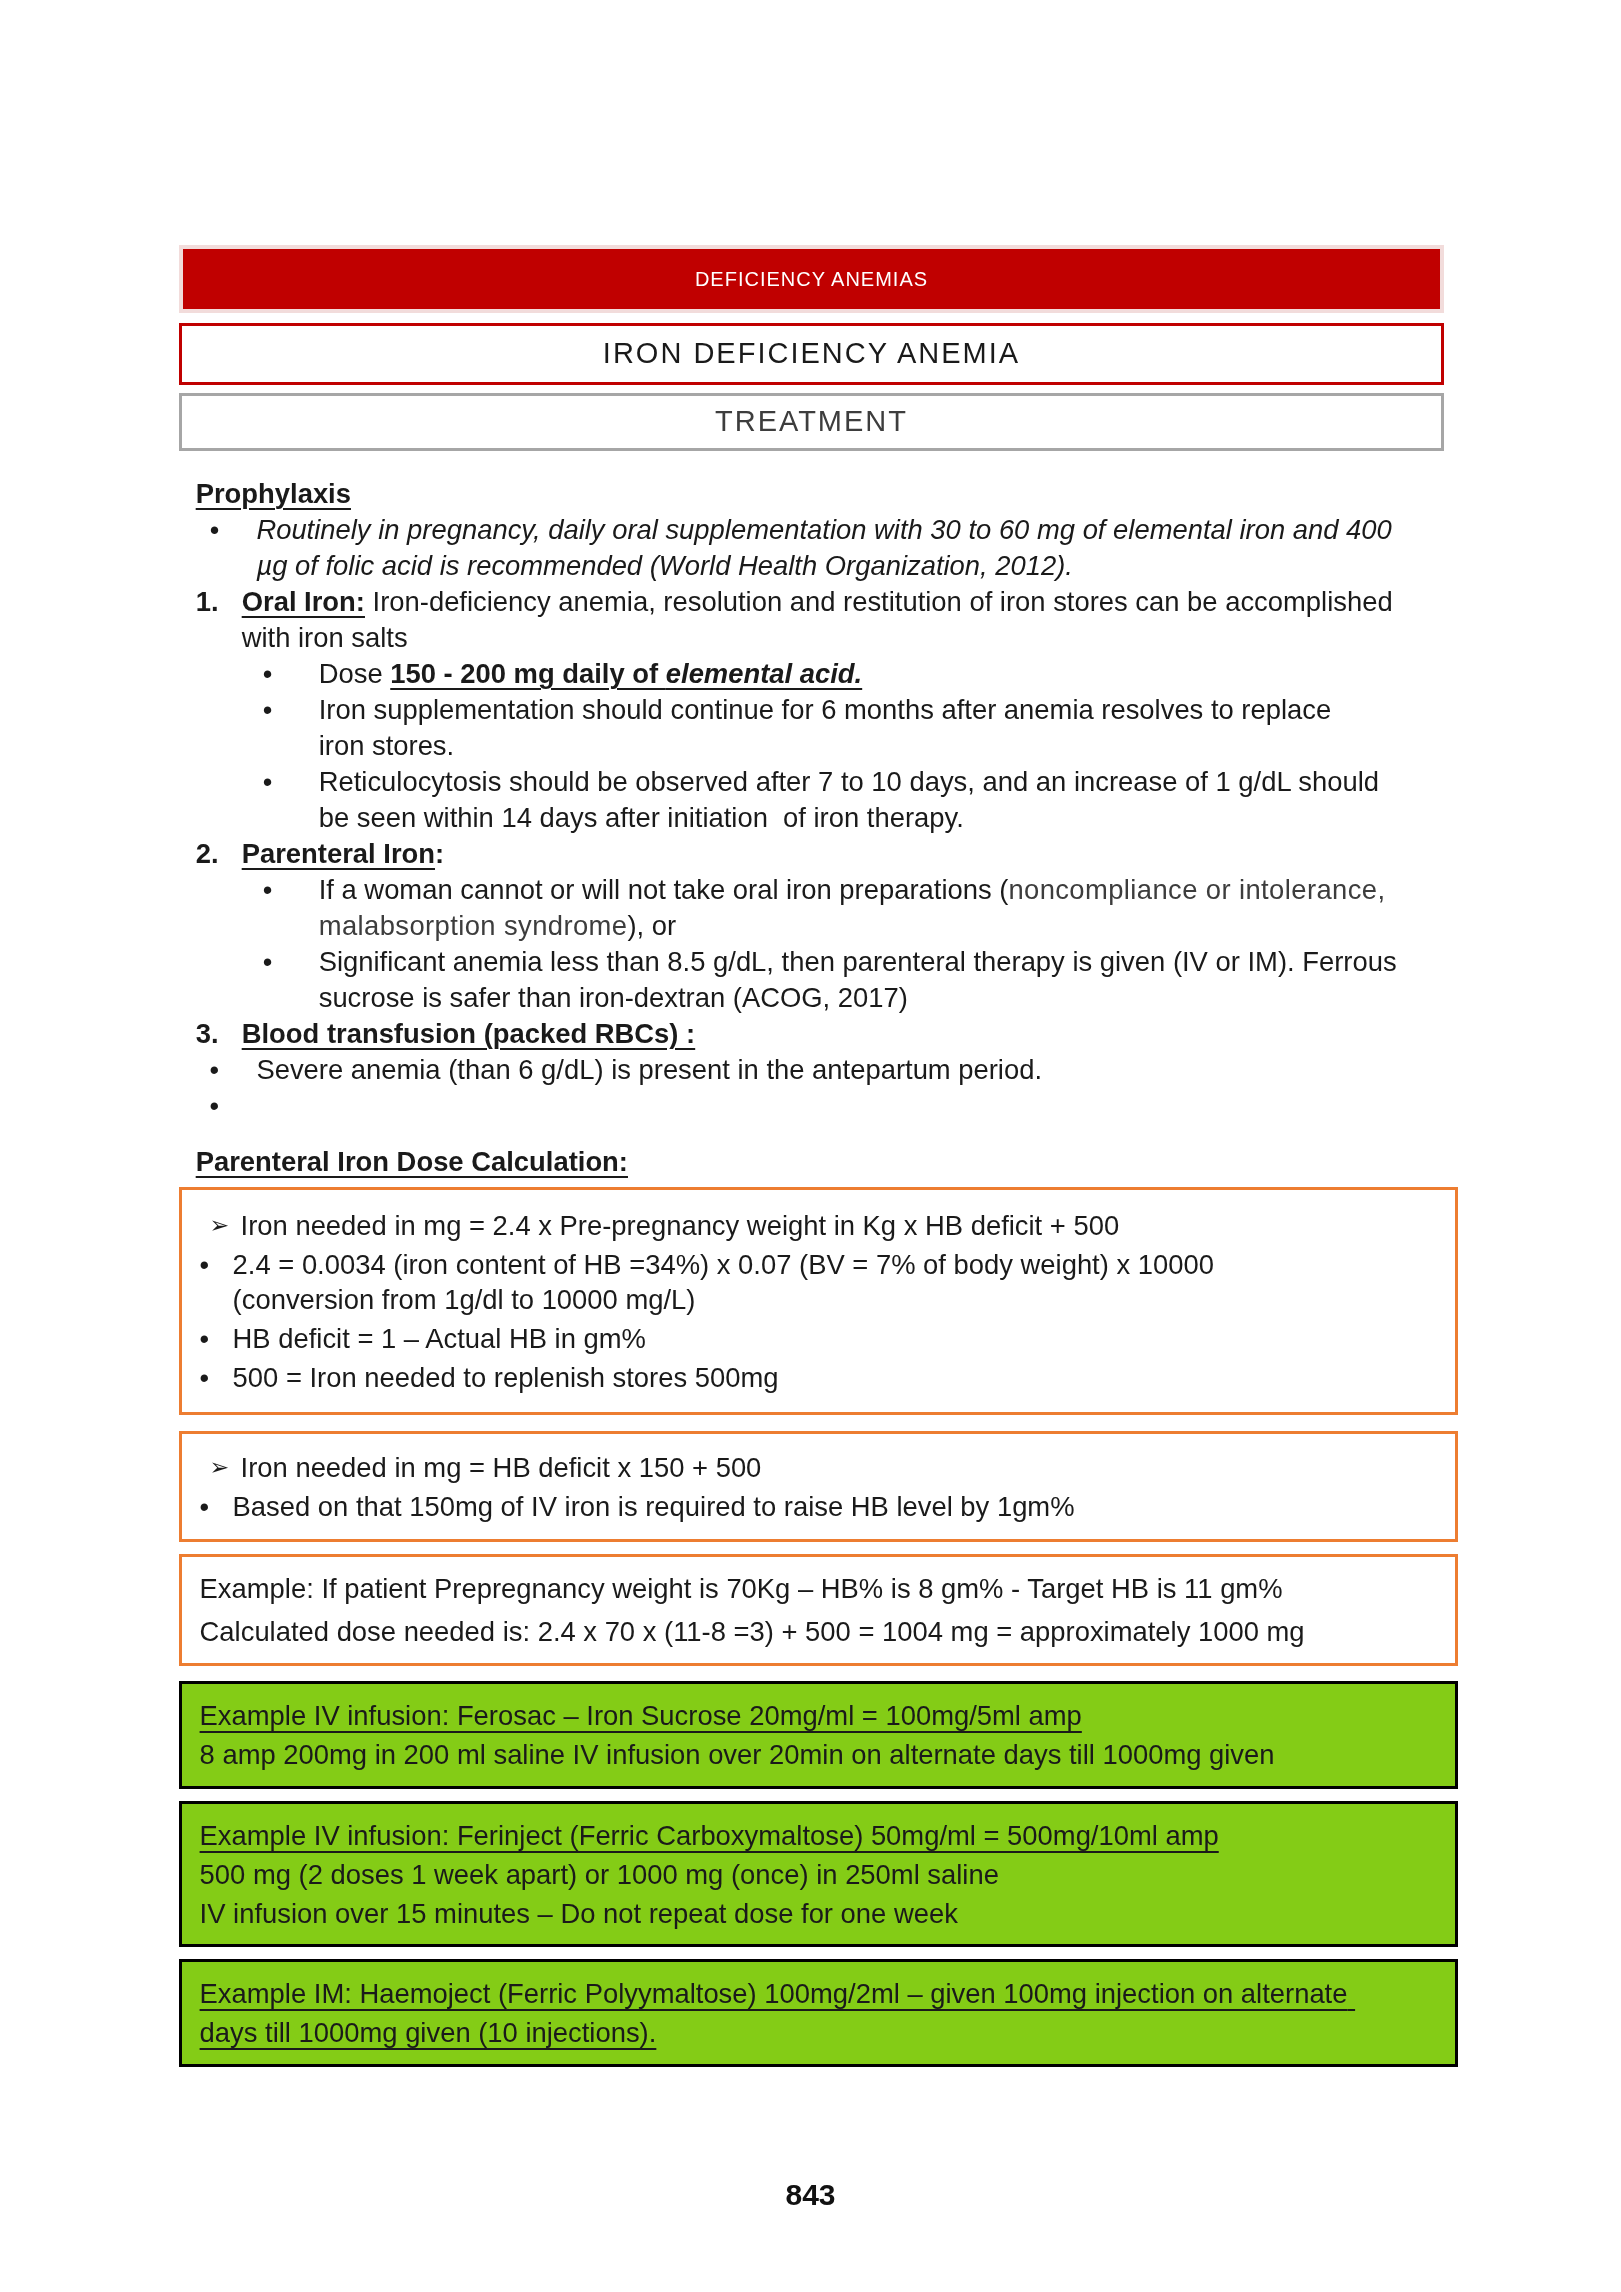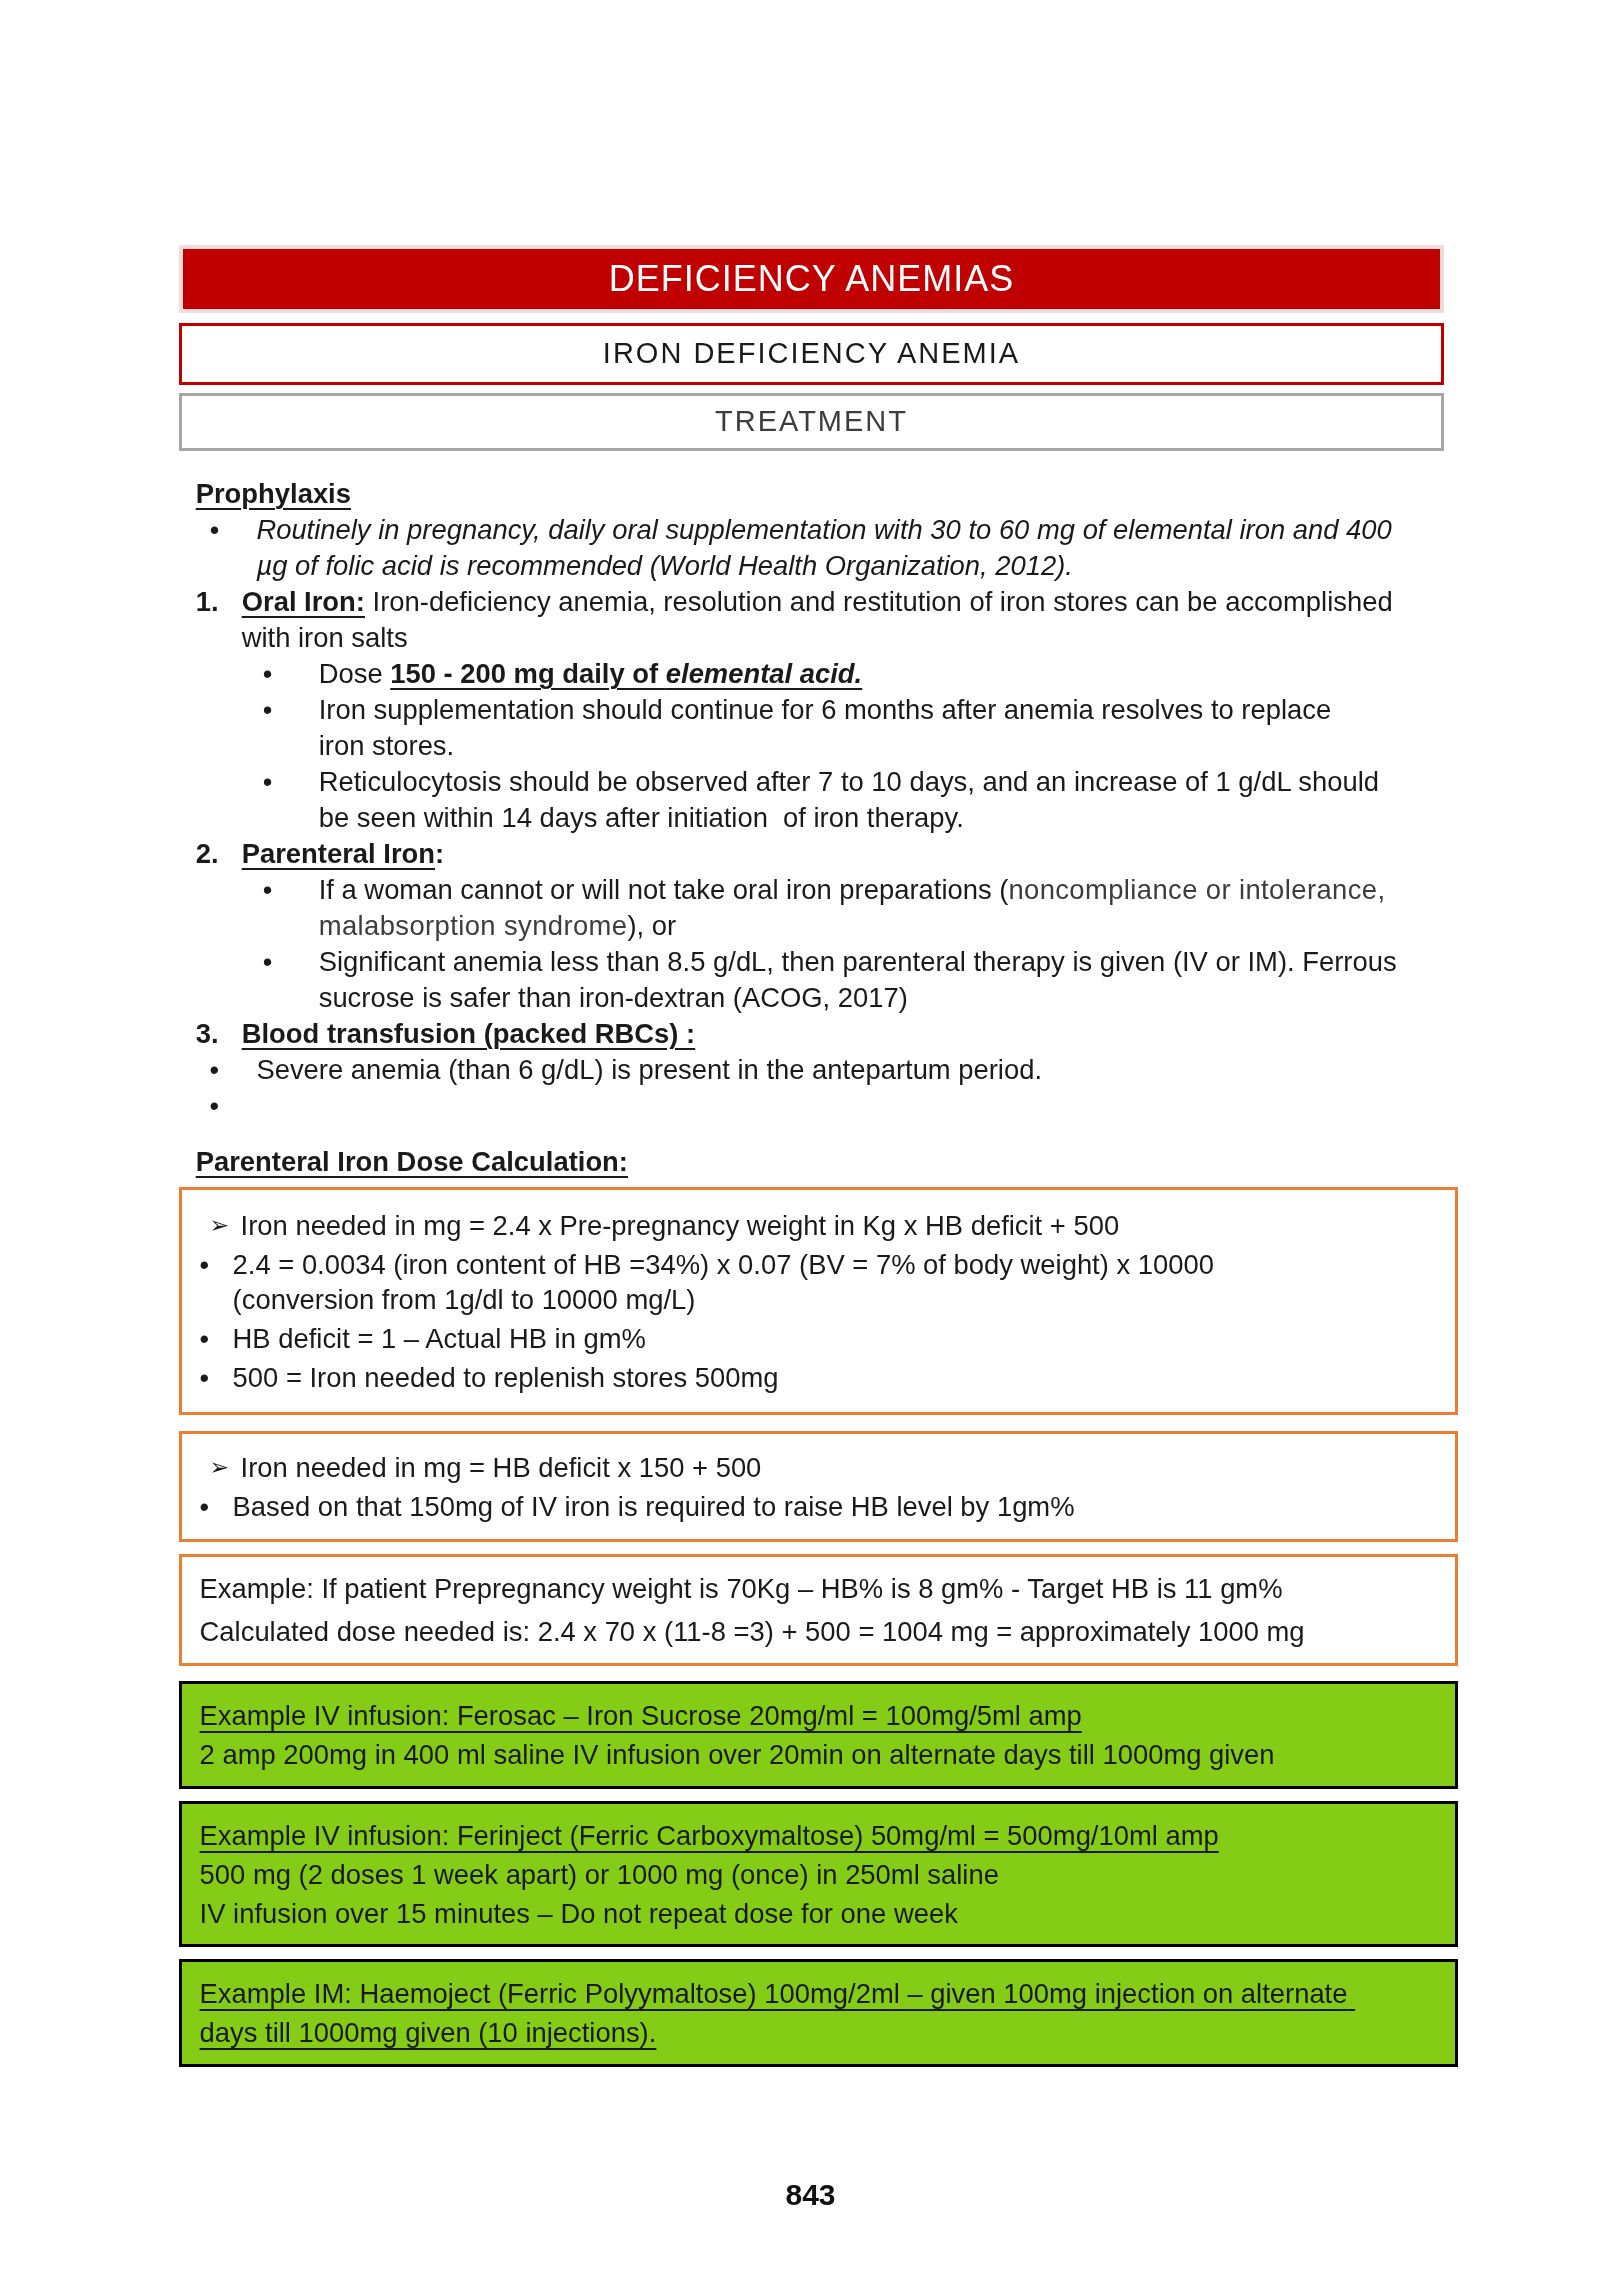--- a/index.html
+++ b/index.html
@@ -12,21 +12,21 @@
     color:#1a1a1a;
     overflow:hidden;
   }
   .content { position:absolute; left:179px; top:245px; width:1268px; }
 
   
   .banner { display:flex; align-items:center; justify-content:center; width:1265px; }
   .banner-red {
     height:68px; background:#C00000; border:4.9px solid #F2DCDB; margin-bottom:9.8px;
   }
-  .banner-red .bt { color:#ffffff; font-size:36px; letter-spacing:1px; }
+  .banner-red .bt { color:#ffffff; font-size:20px; letter-spacing:1px; }
   .banner-redborder { height:62px; background:#ffffff; border:3.9px solid #C00000; margin-bottom:7.8px; }
   .banner-redborder .bt { color:#1a1a1a; font-size:29px; letter-spacing:2px; }
   .banner-grayborder { height:58px; background:#ffffff; border:3.9px solid #A6A6A6; }
   .banner-grayborder .bt { color:#3d3d3d; font-size:29px; letter-spacing:2px; }
 
   
   .body { padding-left:16.7px; margin-top:25.5px; font-size:27.4px; line-height:36px; }
   .txt, .bline, .hline { white-space:pre-wrap; }
   .h-underline {
     font-weight:700; text-decoration:underline;
@@ -187,21 +187,21 @@
       </div>
     </div>
 
     <div class="obox obox3">
       <div class="bline">Example: If patient Prepregnancy weight is 70Kg – HB% is 8 gm% - Target HB is 11 gm%</div>
       <div class="bline">Calculated dose needed is: 2.4 x 70 x (11-8 =3) + 500 = 1004 mg = approximately 1000 mg</div>
     </div>
 
     <div class="bbox">
       <div class="bline u-line">Example IV infusion: Ferosac – Iron Sucrose 20mg/ml = 100mg/5ml amp</div>
-      <div class="bline">2 amp 200mg in 400 ml saline IV infusion over 20min on alternate days till 1000mg given</div>
+      <div class="bline">8 amp 200mg in 200 ml saline IV infusion over 20min on alternate days till 1000mg given</div>
     </div>
 
     <div class="bbox">
       <div class="bline u-line">Example IV infusion: Ferinject (Ferric Carboxymaltose) 50mg/ml = 500mg/10ml amp</div>
       <div class="bline">500 mg (2 doses 1 week apart) or 1000 mg (once) in 250ml saline</div>
       <div class="bline">IV infusion over 15 minutes – Do not repeat dose for one week</div>
     </div>
 
     <div class="bbox bbox3">
       <div class="bline u-line narrow">Example IM: Haemoject (Ferric Polyymaltose) 100mg/2ml – given 100mg injection on alternate days till 1000mg given (10 injections).</div>

